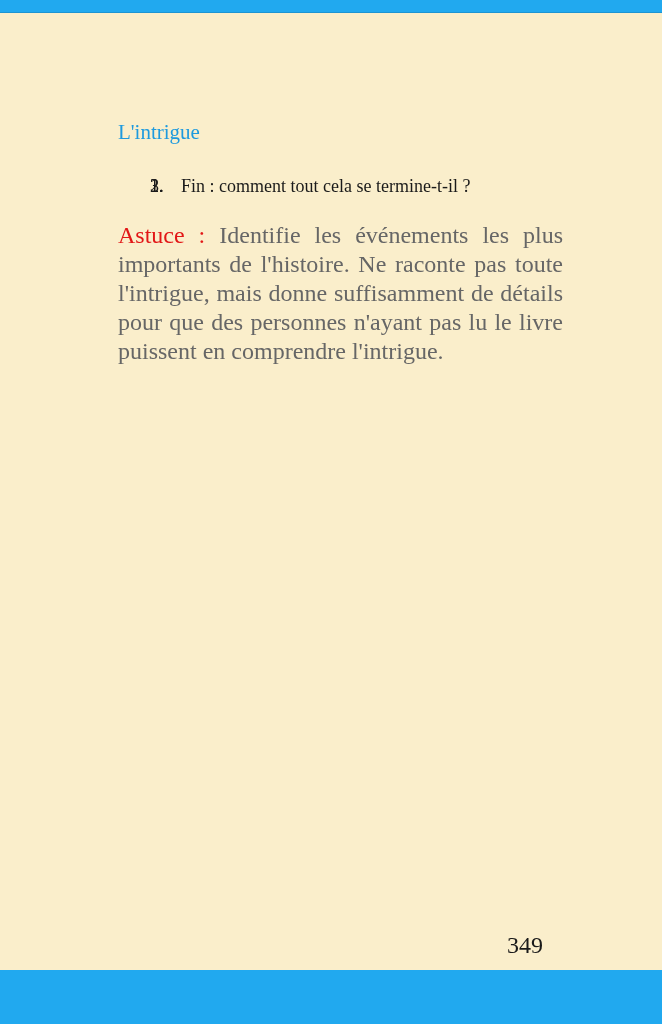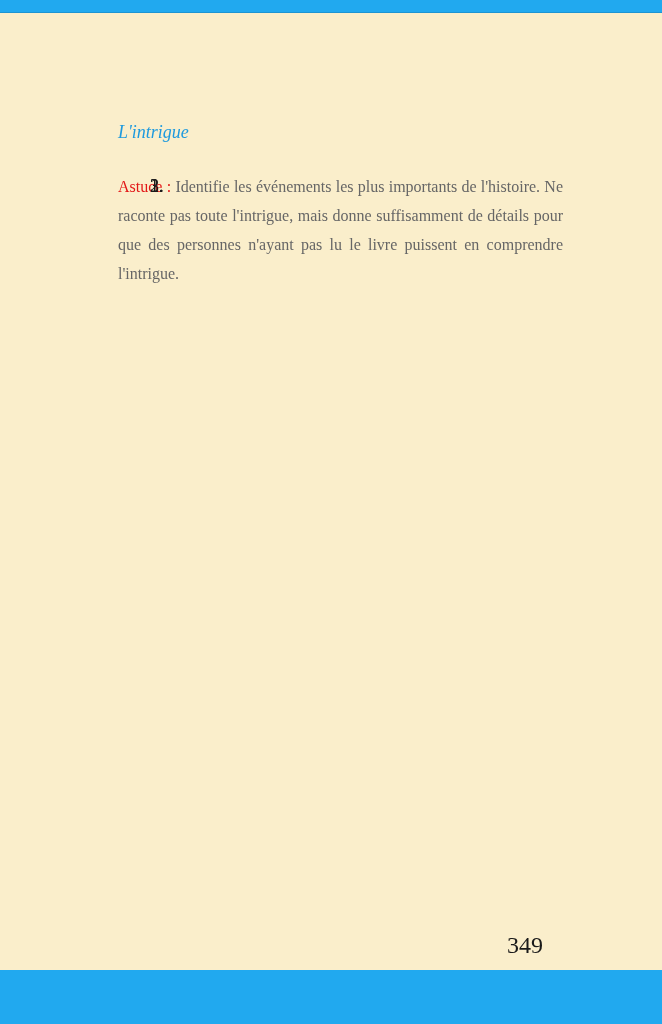--- a/index.html
+++ b/index.html
@@ -34,25 +34,24 @@
     background: var(--bar-blue);
   }
   .content {
     position: absolute;
     top: 13px;
     left: 118px;
     width: 445px;
   }
   .heading {
     margin-top: 106px;
-    font-size: 18px;
+    font-size: 21px;
     line-height: 27px;
     font-weight: normal;
     color: var(--heading-blue);
-    font-style: italic;
   }
   .numbered-list {
     margin-top: 26px;
     list-style: none;
   }
   .numbered-list li {
     position: relative;
     padding-left: 63px;
     width: 445px;
     font-size: 18px;
@@ -60,23 +59,23 @@
     color: var(--text-black);
     text-align: justify;
   }
   .numbered-list li .num {
     position: absolute;
     left: 32px;
     top: 0;
     text-align: left;
   }
   .tip {
-    margin-top: 13px;
+    margin-top: 20px;
     width: 445px;
-    font-size: 16px;
+    font-size: 24px;
     line-height: 29px;
     text-align: justify;
     color: var(--body-gray);
   }
   .tip .tip-label {
     color: var(--tip-red);
   }
   .page-number {
     position: absolute;
     top: 933px;
@@ -96,21 +95,21 @@
   <h1 class="heading">L'intrigue</h1>
 
   <ol class="numbered-list">
     <li>
       <span class="num">1.</span>
     </li>
     <li>
       <span class="num">2.</span>
     </li>
     <li>
-      <span class="num">3.</span>
+      <span class="num">3.</span><span>Fin : comment tout cela se termine-t-il ?</span>
     </li>
   </ol>
 
   <p class="tip"><span class="tip-label">Astuce : </span><span>Identifie les événements les plus importants de l'histoire. Ne raconte pas toute l'intrigue, mais donne suffisamment de détails pour que des personnes n'ayant pas lu le livre puissent en comprendre l'intrigue.</span></p>
 
 </div>
 
 <div class="page-number">349</div>
 
 <div class="bottom-bar"></div>

